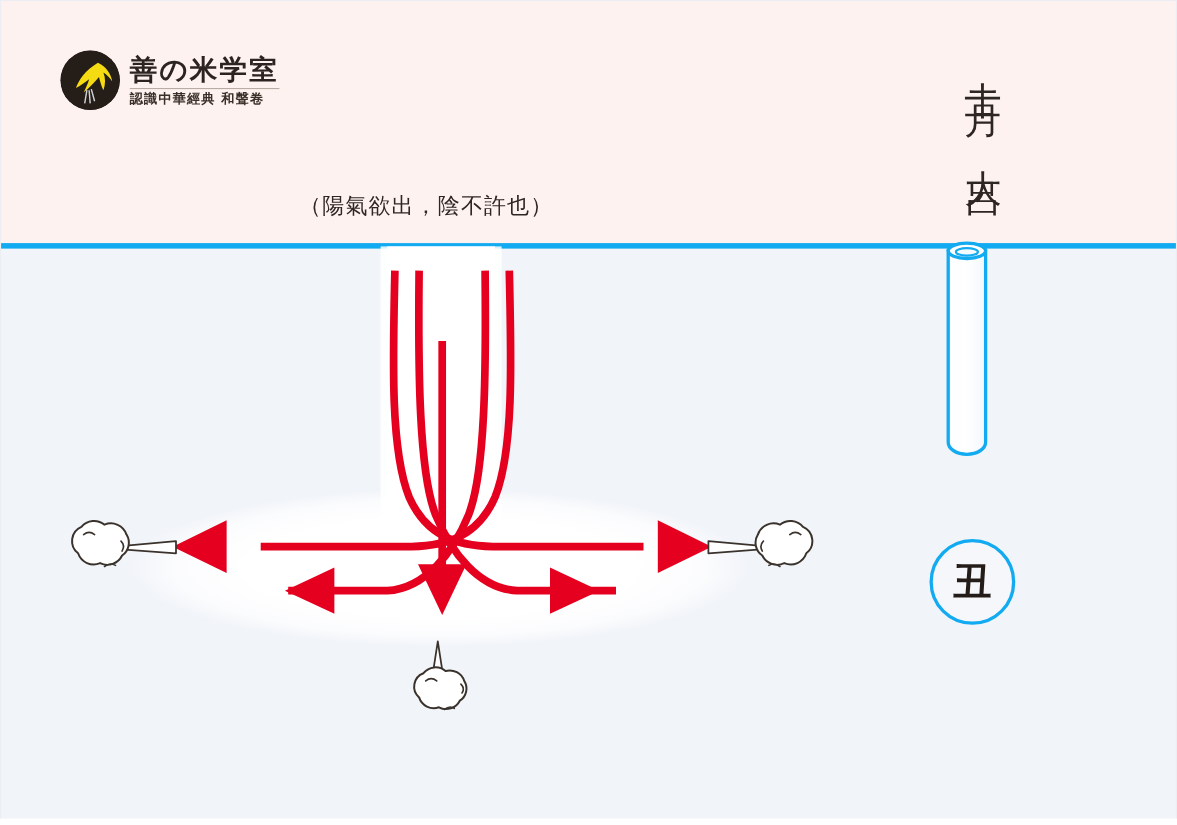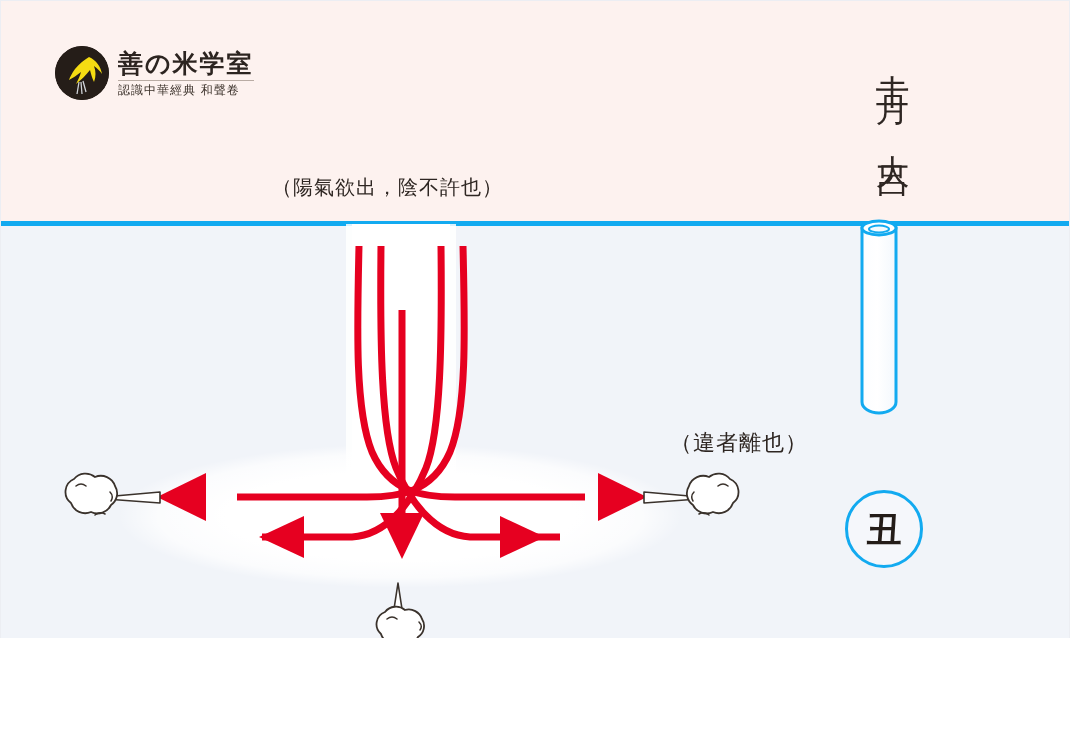--- a/index.html
+++ b/index.html
@@ -4,21 +4,21 @@
 <title>十二月 大呂</title>
 <style>
   html, body {
     margin: 0;
     padding: 0;
     background: #ffffff;
   }
   #stage {
     position: relative;
     width: 1070px;
-    height: 638px;
+    height: 744px;
     overflow: hidden;
     font-family: "DejaVu Sans", "Liberation Sans", sans-serif;
     box-sizing: border-box;
   }
   #sky {
     position: absolute;
     left: 0; top: 0;
     width: 1070px;
     height: 224px;
     background: #fdf2ef;
@@ -80,21 +80,21 @@
   }
   #logo-rule {
     height: 1px;
     background: #b9aca4;
     margin: 3px 0 3px 0;
   }
   #logo-sub {
     font-size: 12px;
     letter-spacing: 1px;
     color: #3a3029;
-    font-weight: 400;
+    font-weight: 700;
     white-space: nowrap;
     line-height: 1.1;
   }
 
   
   #month-label {
     position: absolute;
     left: 858px;
     top: 48px;
     width: 52px;
@@ -268,20 +268,19 @@
     <div id="logo-text">
       <div id="logo-title">善の米学室</div>
       <div id="logo-rule"></div>
       <div id="logo-sub">認識中華經典 和聲卷</div>
     </div>
   </div>
 
   <div id="month-label">十二月 大呂</div>
 
   <div class="caption" id="caption-top">（陽氣欲出，陰不許也）</div>
-  <div class="caption" id="caption-right">（違者離也）</div>
 
   <div id="branch-circle">
     <span id="branch-char">丑</span>
   </div>
 
   <div id="framestroke"></div>
 </div>
 
 </body></html>

